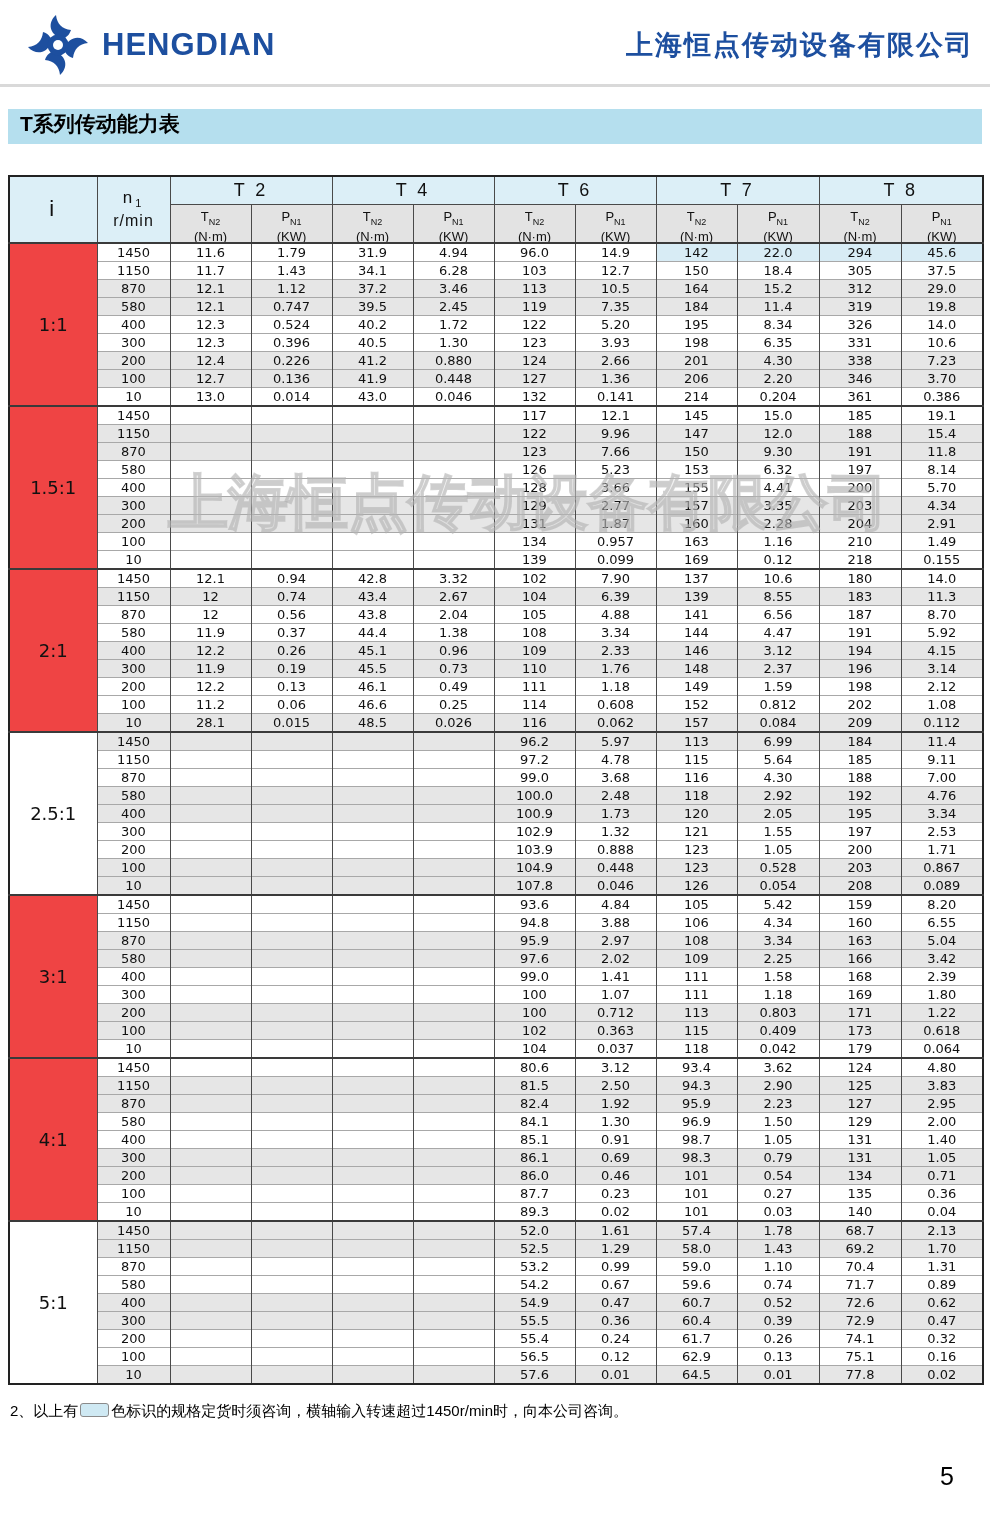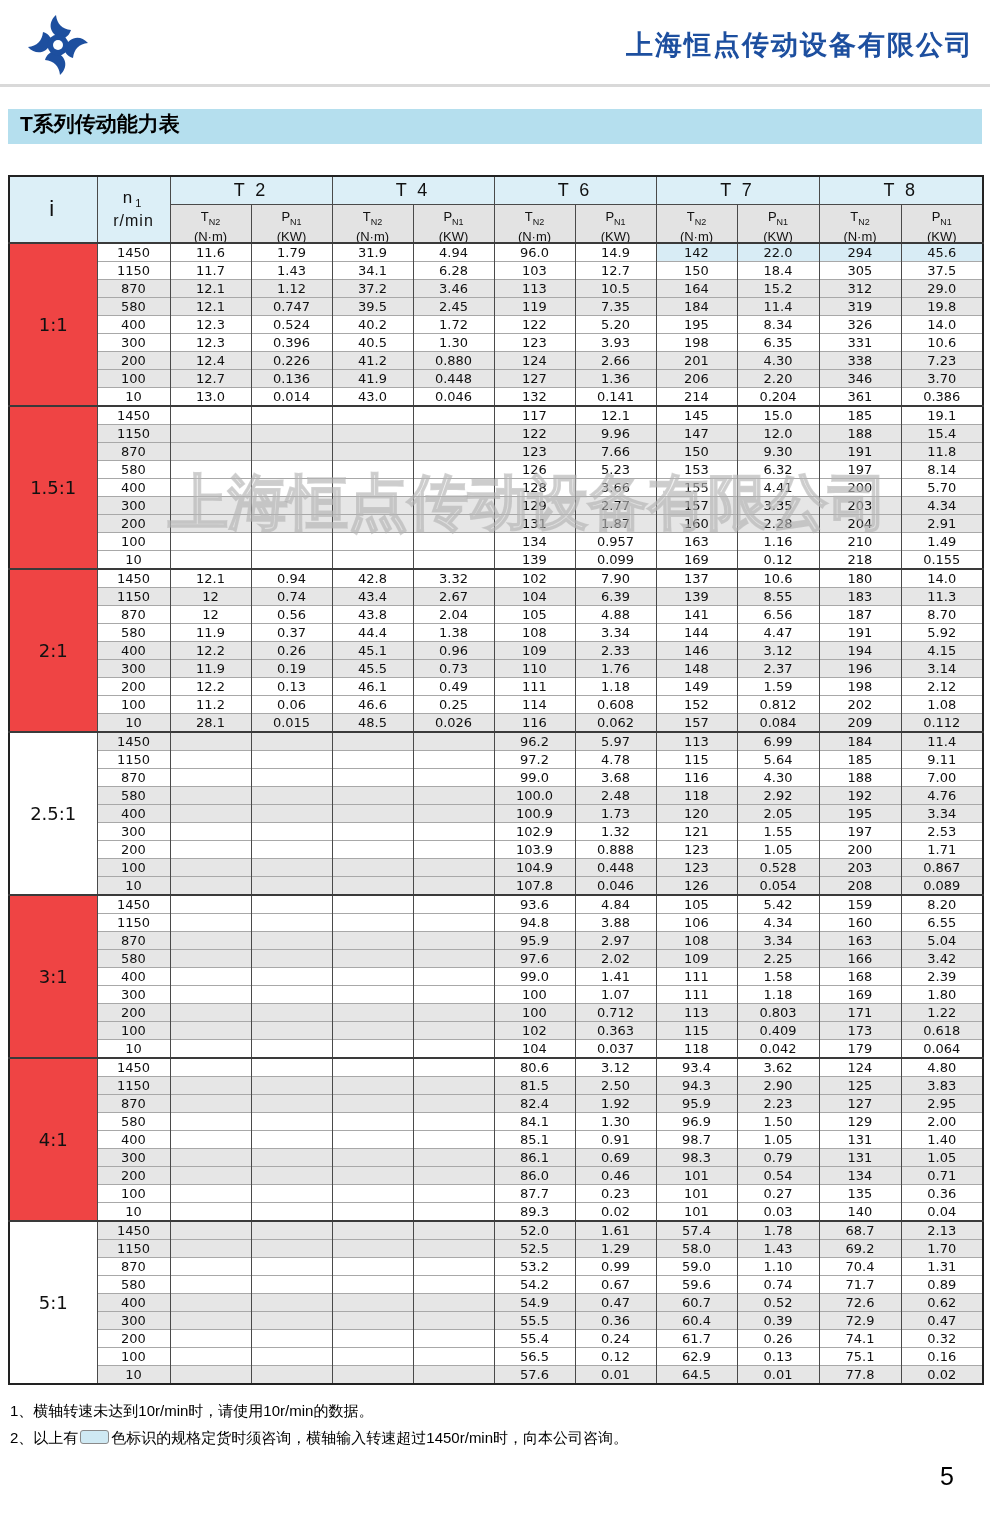--- a/index.html
+++ b/index.html
@@ -90,20 +90,21 @@
         <g id="blades">
           <path d="M 4,-14 C -16,-22 -22,-44 -4,-60 C -2,-42 8,-32 26,-30 C 22,-18 14,-12 4,-14 Z"></path>
           <path d="M 4,-14 C -16,-22 -22,-44 -4,-60 C -2,-42 8,-32 26,-30 C 22,-18 14,-12 4,-14 Z" transform="rotate(90)"></path>
           <path d="M 4,-14 C -16,-22 -22,-44 -4,-60 C -2,-42 8,-32 26,-30 C 22,-18 14,-12 4,-14 Z" transform="rotate(180)"></path>
           <path d="M 4,-14 C -16,-22 -22,-44 -4,-60 C -2,-42 8,-32 26,-30 C 22,-18 14,-12 4,-14 Z" transform="rotate(270)"></path>
         </g>
         <circle r="21"></circle>
       </g>
       <circle r="10" fill="#ffffff"></circle>
     </svg>
+    <span class="brand-name">HENGDIAN</span>
   </div>
   <div class="company-name">上海恒点传动设备有限公司</div>
 </div>
 <div class="header-divider"></div>
 
 <div class="title-bar">T系列传动能力表</div>
 
 <div class="table-wrap">
   <table>
     <colgroup>
@@ -1002,19 +1003,18 @@
           <td>0.01</td>
           <td>77.8</td>
           <td>0.02</td>
         </tr>
       </tbody>
   </table>
   <div class="watermark">上海恒点传动设备有限公司</div>
 </div>
 
 <div class="notes">
-  <span class="note-line">1、横轴转速未达到10r/min时，请使用10r/min的数据。</span>
   <span class="note-line">
     <span>2、以上有</span><span class="swatch" style="background: rgb(207, 233, 243);"></span><span>色标识的规格定货时须咨询，横轴输入转速超过1450r/min时，向本公司咨询。</span>
   </span>
 </div>
 
 <div class="page-number">5</div>
 
 </body></html>

